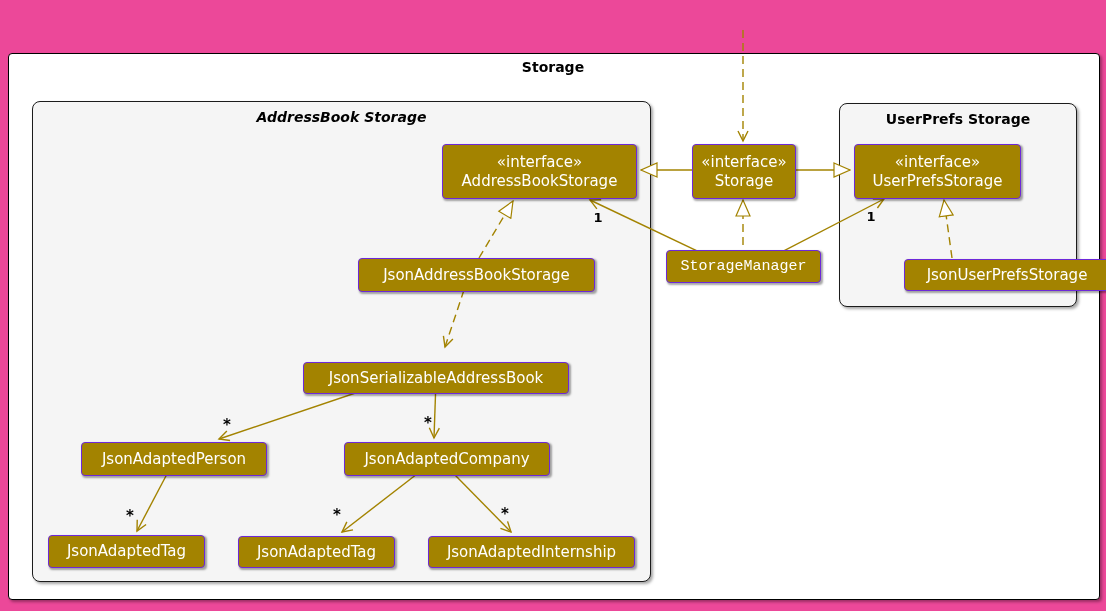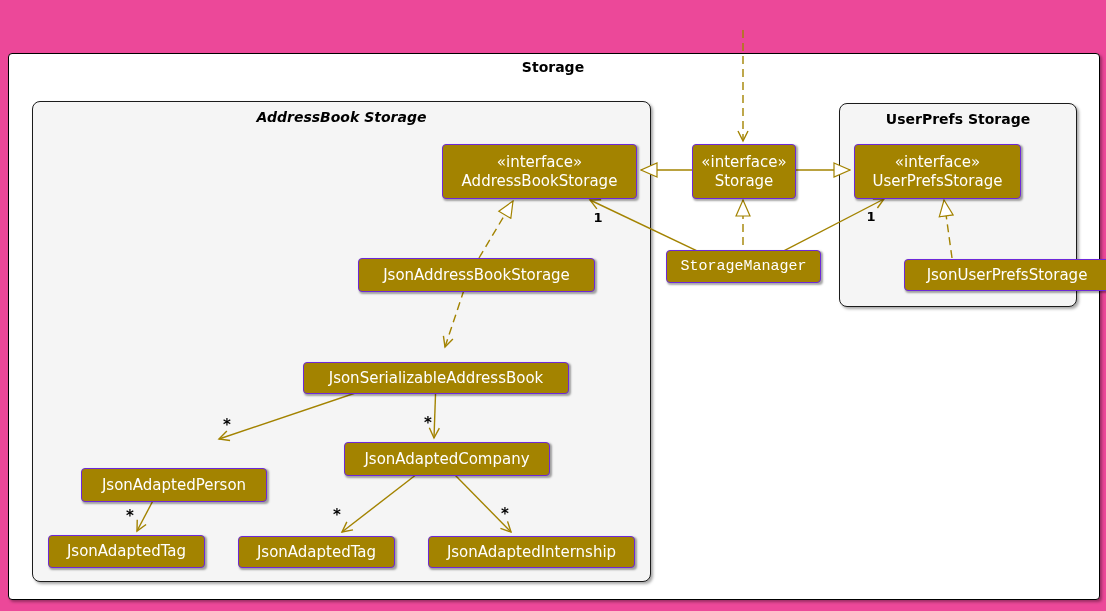--- a/index.html
+++ b/index.html
@@ -35,21 +35,21 @@
     font-size:15px;line-height:19px;white-space:nowrap;text-align:center;
     box-shadow:1.5px 1.5px 2px rgba(0,0,0,0.35);
   }
   .n-abs   {left:442px;top:144px;width:193px;height:53px;}
   .n-sto   {left:692px;top:144px;width:102px;height:53px;}
   .n-ups   {left:854px;top:144px;width:165px;height:53px;}
   .n-jabs  {left:358px;top:258px;width:235px;height:32px;}
   .n-sm    {left:666px;top:250px;width:153px;height:31px;font-family:Liberation Mono, monospace;}
   .n-jups  {left:856px;top:259px;width:204px;height:30px;margin-left:48px;}
   .n-jsab  {left:303px;top:362px;width:264px;height:30px;}
-  .n-jap   {left:81px; top:442px;width:184px;height:32px;margin-top:26px;}
+  .n-jap   {left:81px; top:442px;width:184px;height:32px;}
   .n-jac   {left:344px;top:442px;width:204px;height:32px;}
   .n-jat1  {left:48px; top:535px;width:155px;height:31px;}
   .n-jat2  {left:238px;top:536px;width:155px;height:30px;}
   .n-jai   {left:428px;top:536px;width:205px;height:30px;}
   
   svg.edges{position:absolute;left:0;top:0;width:1106px;height:611px;}
   .edge{stroke:#A38300;stroke-width:1.4;fill:none;}
   .dashed{stroke-dasharray:8,5;}
   .mult{font-size:13px;font-weight:bold;fill:#000;font-family:"DejaVu Sans","Liberation Sans",sans-serif;}
   .star{font-size:15px;}

